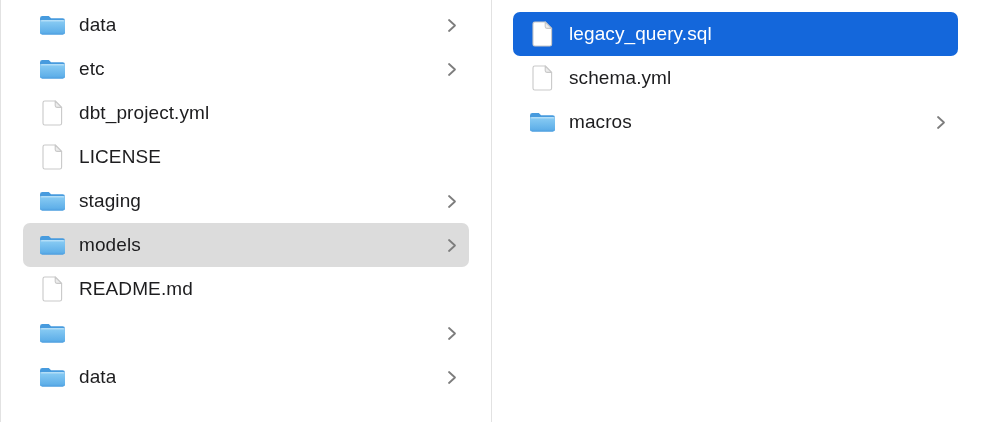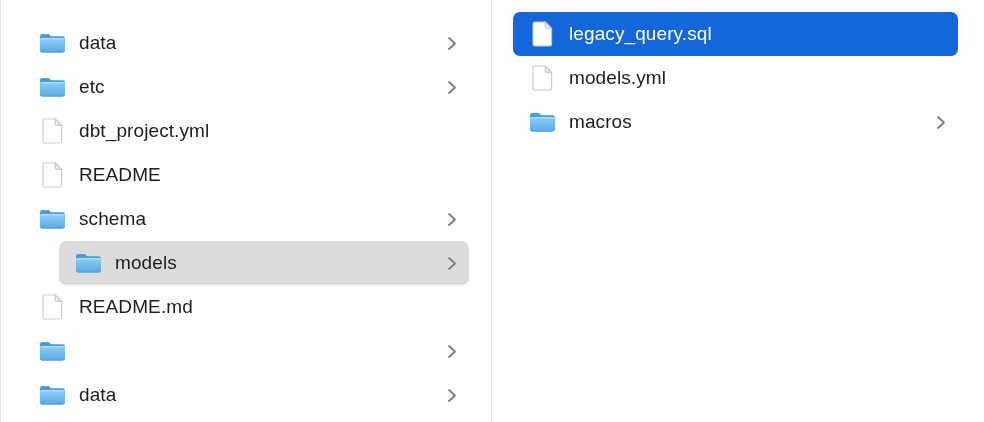--- a/index.html
+++ b/index.html
@@ -15,36 +15,36 @@
     border-left: 1px solid var(--divider, #e2e2e2);
     display: flex;
   }
   .column {
     height: 100%;
     overflow: hidden;
   }
   .column.left {
     width: 491px;
     border-right: 1px solid var(--divider, #e2e2e2);
-    padding: 21px 22px 0 22px;
+    padding: 3px 22px 0 22px;
   }
   .column.right {
     width: 492px;
     padding: 12px 26px 0 21px;
   }
   .row {
     display: flex;
     align-items: center;
     height: 44px;
     border-radius: 7px;
     padding: 0 12px 0 16px;
     cursor: default;
     position: relative;
   }
-  .row.sel-gray  { background: var(--selection-gray, #dcdcdc); margin-left: 36px; }
+  .row.sel-gray  { background: var(--selection-gray, #dcdcdc); }
   .row.sel-blue  { background: var(--selection-blue, #1467db); }
   .row .icon {
     flex: 0 0 auto;
     display: flex;
     align-items: center;
     justify-content: center;
     width: 27px; height: 27px;
     margin-right: 13px;
   }
   .row .label {
@@ -119,31 +119,31 @@
         </span>
         <span class="label">dbt_project.yml</span>
       </div>
       <div class="row">
         <span class="icon">
           <svg width="21" height="26" viewBox="0 0 21 26">
             <path d="M2.8 1 h10.4 l6.4 6.4 V23.2 q0 1.8 -1.8 1.8 H2.8 Q1 25 1 23.2 V2.8 Q1 1 2.8 1 Z" fill="#ffffff" stroke="#c9c9c9" stroke-width="1.1"></path>
             <path d="M13.2 1 v4.6 q0 1.8 1.8 1.8 h4.6 Z" fill="#ededed" stroke="#c9c9c9" stroke-width="1.1" stroke-linejoin="round"></path>
           </svg>
         </span>
-        <span class="label">README</span>
-      </div>
-      <div class="row">
-        <span class="icon">
-          <svg width="27" height="22" viewBox="0 0 27 22">
-            <path d="M1 4.4 Q1 2 3.4 2 h6.4 l2.3 2.3 H23.6 Q26 4.3 26 6.7 V18 q0 2.4 -2.4 2.4 H3.4 Q1 20.4 1 18 Z" fill="#479bde"></path>
-            <rect x="1" y="6" width="25" height="14.4" rx="2.2" fill="url(#folderGrad)"></rect>
-            <rect x="1" y="6" width="25" height="1.6" rx="0.8" fill="#ffffff" opacity="0.35"></rect>
-          </svg>
-        </span>
-        <span class="label">schema</span>
+        <span class="label">LICENSE</span>
+      </div>
+      <div class="row">
+        <span class="icon">
+          <svg width="27" height="22" viewBox="0 0 27 22">
+            <path d="M1 4.4 Q1 2 3.4 2 h6.4 l2.3 2.3 H23.6 Q26 4.3 26 6.7 V18 q0 2.4 -2.4 2.4 H3.4 Q1 20.4 1 18 Z" fill="#479bde"></path>
+            <rect x="1" y="6" width="25" height="14.4" rx="2.2" fill="url(#folderGrad)"></rect>
+            <rect x="1" y="6" width="25" height="1.6" rx="0.8" fill="#ffffff" opacity="0.35"></rect>
+          </svg>
+        </span>
+        <span class="label">staging</span>
         <span class="chevron">
           <svg width="10" height="17" viewBox="0 0 10 17">
             <path d="M2 3 l6 5.5 -6 5.5" fill="none" stroke="#7d7d7d" stroke-width="1.8" stroke-linecap="round" stroke-linejoin="round"></path>
           </svg>
         </span>
       </div>
       <div class="row sel-gray">
         <span class="icon">
           <svg width="27" height="22" viewBox="0 0 27 22">
             <path d="M1 4.4 Q1 2 3.4 2 h6.4 l2.3 2.3 H23.6 Q26 4.3 26 6.7 V18 q0 2.4 -2.4 2.4 H3.4 Q1 20.4 1 18 Z" fill="#479bde"></path>
@@ -207,21 +207,21 @@
         </span>
         <span class="label">legacy_query.sql</span>
       </div>
       <div class="row">
         <span class="icon">
           <svg width="21" height="26" viewBox="0 0 21 26">
             <path d="M2.8 1 h10.4 l6.4 6.4 V23.2 q0 1.8 -1.8 1.8 H2.8 Q1 25 1 23.2 V2.8 Q1 1 2.8 1 Z" fill="#ffffff" stroke="#c9c9c9" stroke-width="1.1"></path>
             <path d="M13.2 1 v4.6 q0 1.8 1.8 1.8 h4.6 Z" fill="#ededed" stroke="#c9c9c9" stroke-width="1.1" stroke-linejoin="round"></path>
           </svg>
         </span>
-        <span class="label">models.yml</span>
+        <span class="label">schema.yml</span>
       </div>
       <div class="row">
         <span class="icon">
           <svg width="27" height="22" viewBox="0 0 27 22">
             <path d="M1 4.4 Q1 2 3.4 2 h6.4 l2.3 2.3 H23.6 Q26 4.3 26 6.7 V18 q0 2.4 -2.4 2.4 H3.4 Q1 20.4 1 18 Z" fill="#479bde"></path>
             <rect x="1" y="6" width="25" height="14.4" rx="2.2" fill="url(#folderGrad)"></rect>
             <rect x="1" y="6" width="25" height="1.6" rx="0.8" fill="#ffffff" opacity="0.35"></rect>
           </svg>
         </span>
         <span class="label">macros</span>

